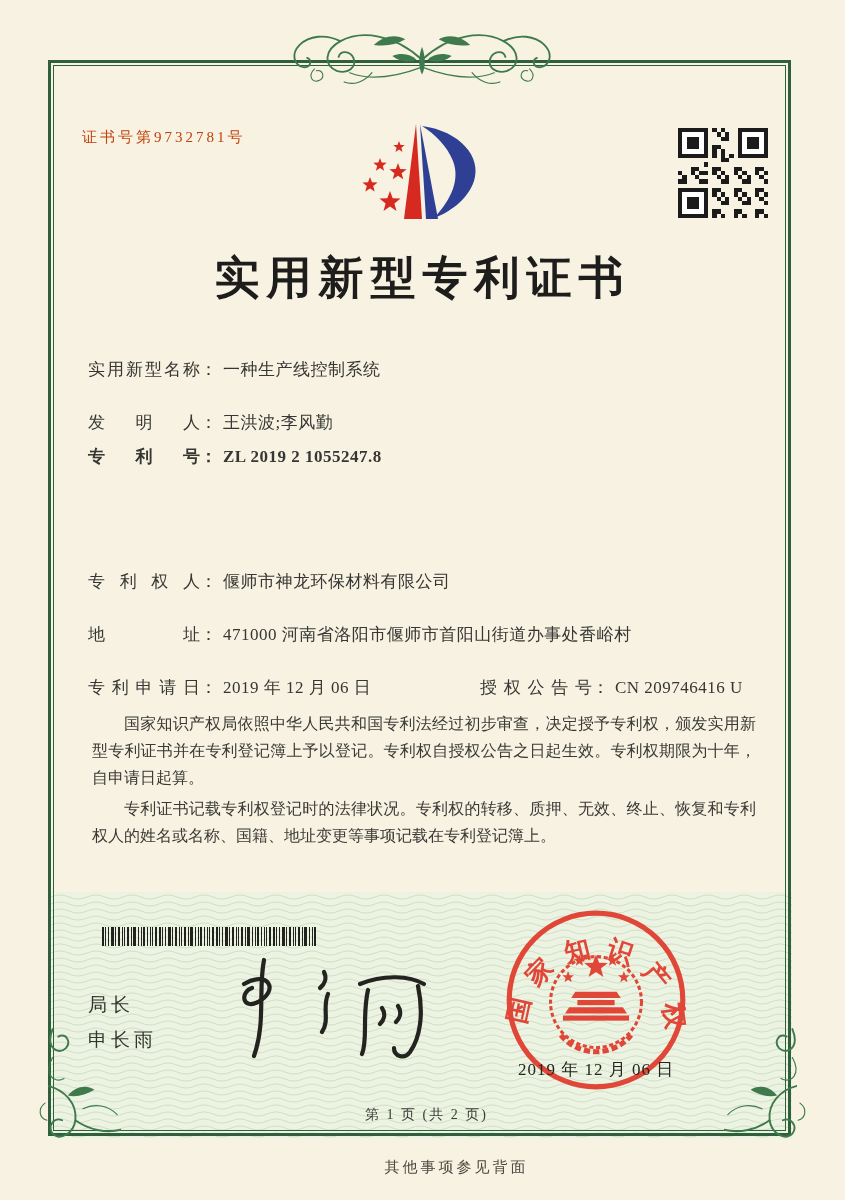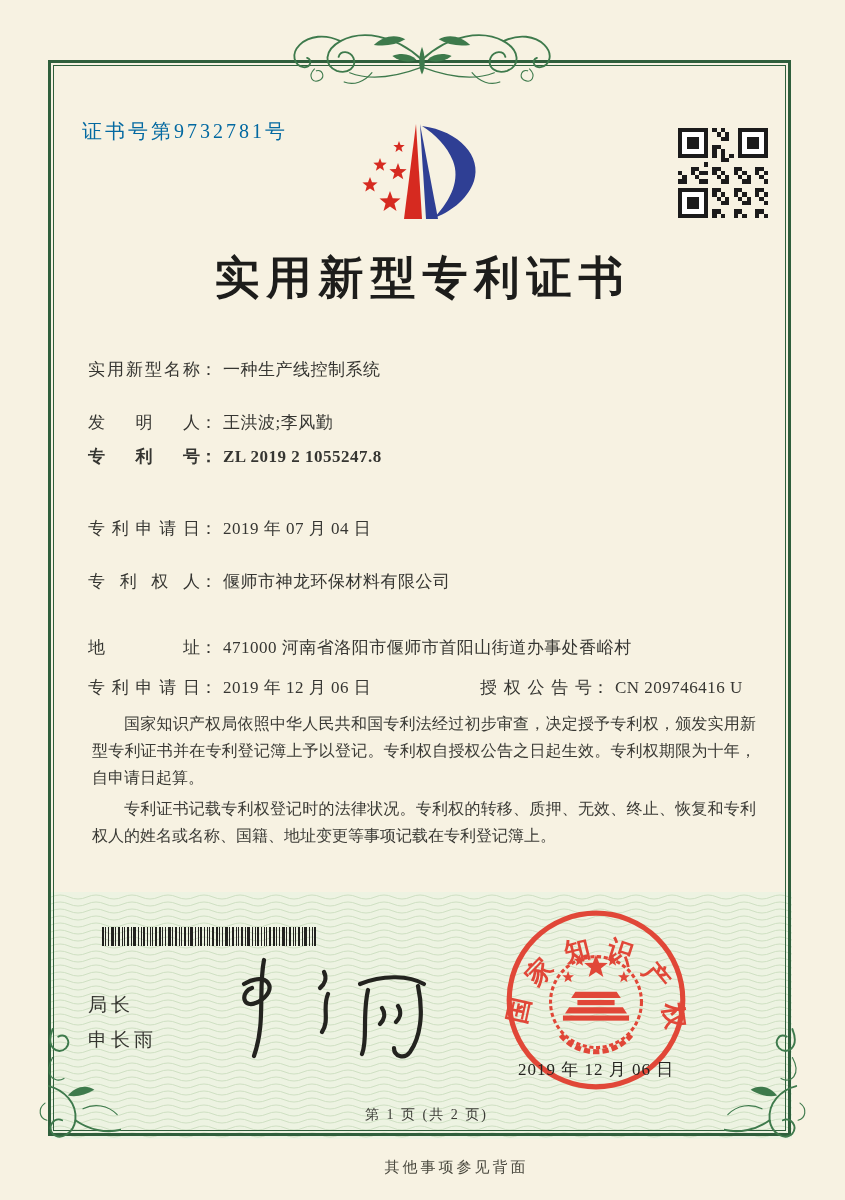--- a/index.html
+++ b/index.html
@@ -16,21 +16,21 @@
   .page{
     position:relative;width:845px;height:1200px;margin:0 auto;
     background:var(--paper);overflow:hidden;
     font-family:"Liberation Serif","DejaVu Serif",serif;color:var(--ink);
   }
   .abs{position:absolute;}
   
   .frame{position:absolute;left:48px;top:60px;width:743px;height:1076px;border:3px solid var(--frame-green);}
   .frame-inner{position:absolute;inset:2px;border:1px solid var(--frame-green);}
   
-  .cert-no{left:82px;top:118px;font-size:20px;letter-spacing:3px;color:#0369a1;}
+  .cert-no{left:82px;top:128px;font-size:15px;letter-spacing:3px;color:#c2410c;}
   .title{left:0;top:248px;width:100%;text-align:center;font-size:45px;font-weight:bold;
          letter-spacing:7px;color:#1d1d1b;}
   .field-row{left:88px;width:700px;font-size:17px;color:#363632;white-space:nowrap;}
   .flabel{display:inline-block;width:112px;text-align:justify;text-align-last:justify;vertical-align:top;}
   .fcolon{display:inline-block;margin-right:6px;}
   .fvalue{letter-spacing:0.5px;}
   .pair2{position:absolute;left:344px;top:0;white-space:nowrap;margin-left:48px;}
   .paras{left:88px;top:706px;width:672px;font-size:16px;line-height:27px;
          text-align:justify;color:#3a3a35;}
   .paras p{margin:4px;text-indent:2em;}
@@ -262,27 +262,24 @@
 
   <div class="abs field-row" style="top:411px;">
     <span class="flabel">发明人</span><span class="fcolon">：</span><span class="fvalue">王洪波;李风勤</span>
   </div>
   <div class="abs field-row" style="top:358px;">
     <span class="flabel">实用新型名称</span><span class="fcolon">：</span><span class="fvalue">一种生产线控制系统</span>
   </div>
   <div class="abs field-row" style="top:445px;font-weight:bold;">
     <span class="flabel">专利号</span><span class="fcolon">：</span><span class="fvalue">ZL 2019 2 1055247.8</span>
   </div>
-  <div class="abs field-row" style="top:517px;">
-    <span class="flabel">专利申请日</span><span class="fcolon">：</span><span class="fvalue">2019 年 07 月 04 日</span>
-  </div>
   <div class="abs field-row" style="top:570px;">
     <span class="flabel">专利权人</span><span class="fcolon">：</span><span class="fvalue">偃师市神龙环保材料有限公司</span>
   </div>
-  <div class="abs field-row" style="top:636px;">
+  <div class="abs field-row" style="top:623px;">
     <span class="flabel">地址</span><span class="fcolon">：</span><span class="fvalue">471000 河南省洛阳市偃师市首阳山街道办事处香峪村</span>
   </div>
   <div class="abs field-row" style="top:676px;">
     <span class="flabel">专利申请日</span><span class="fcolon">：</span><span class="fvalue">2019 年 12 月 06 日</span>
     <span class="pair2">
       <span class="flabel">授权公告号</span><span class="fcolon">：</span><span class="fvalue">CN 209746416 U</span>
     </span>
   </div>
 
   <div class="abs paras">

